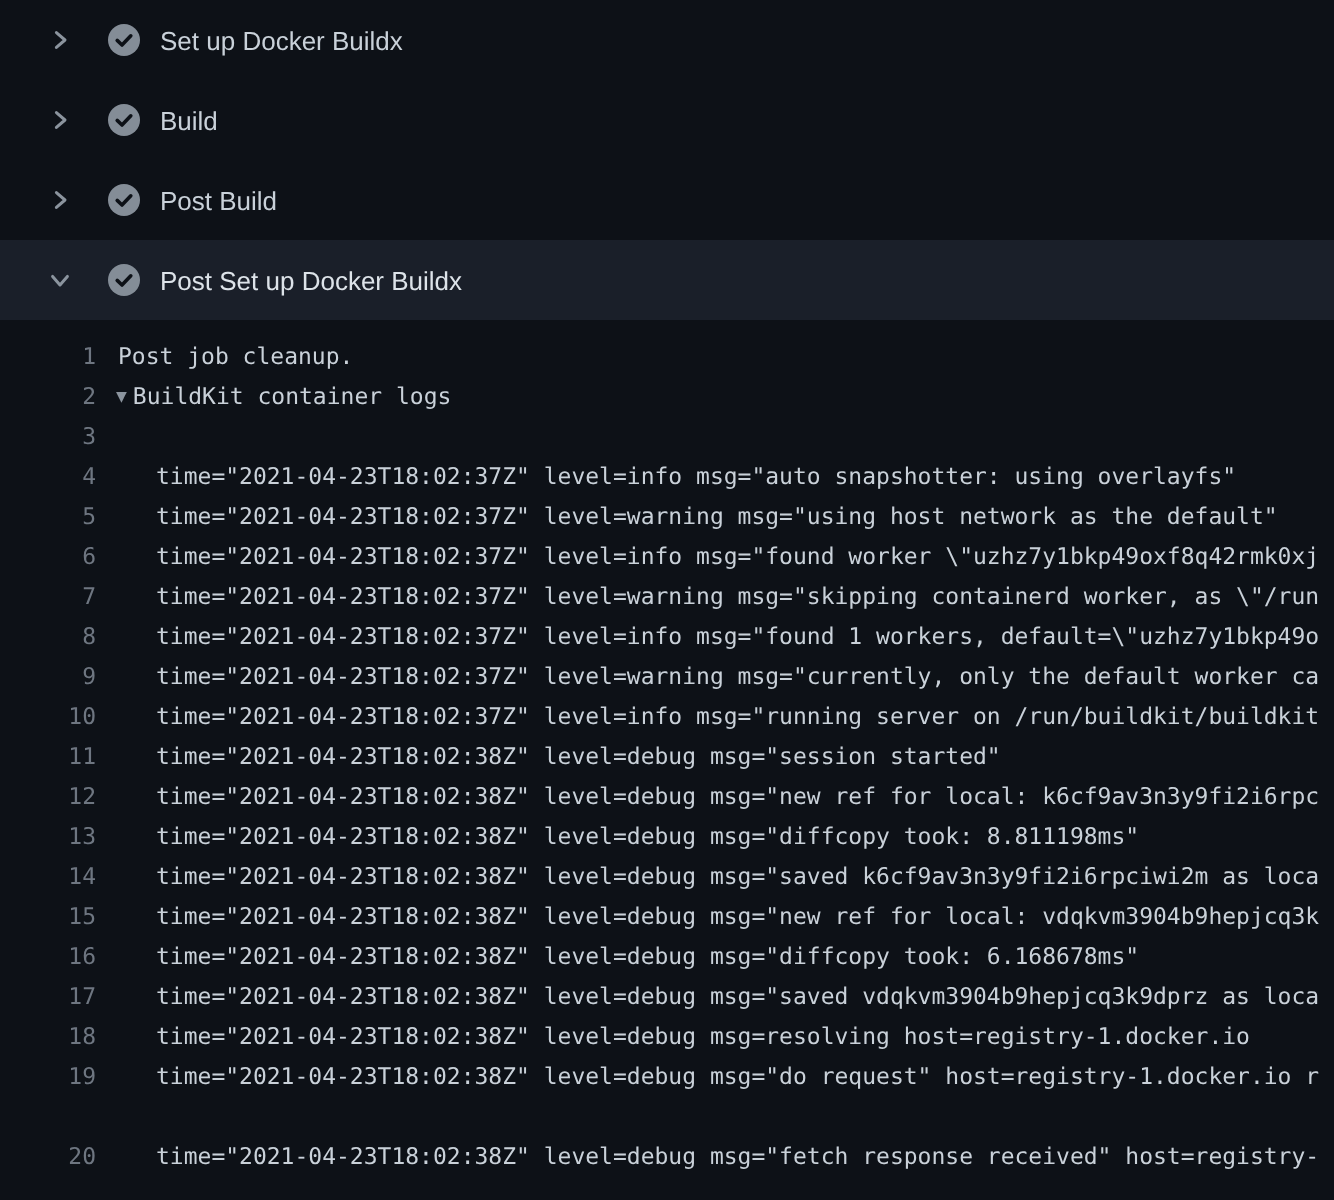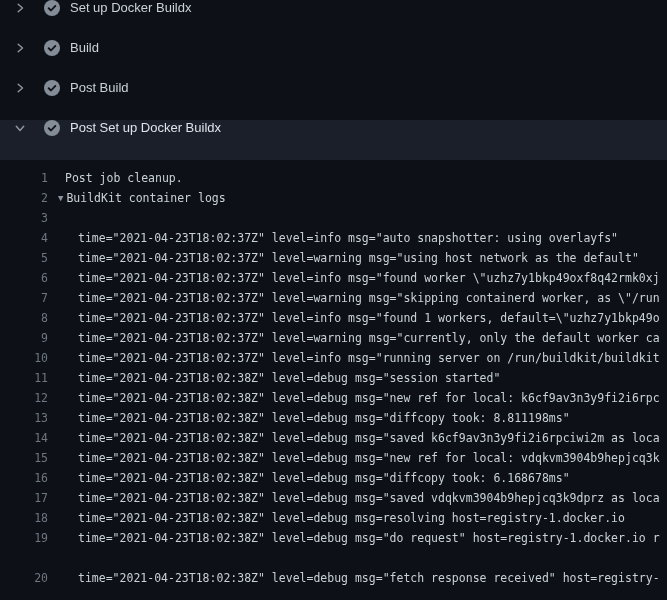--- a/index.html
+++ b/index.html
@@ -5,22 +5,22 @@
   * { box-sizing: border-box; margin: 0; padding: 0; }
   html, body { width: 667px; height: 600px; overflow: hidden; }
   body {
     background: var(--bg, #0d1117);
     font-family: "Liberation Sans", "DejaVu Sans", sans-serif;
   }
   .steps { width: 100%; }
   .step {
     height: 40px;
     display: flex;
-    align-items: flex-start;
-    padding-left: 12px;
+    align-items: center;
+    padding-left: 22px;
     cursor: pointer;
   }
   .step.expanded { background: var(--band_bg, #1a1f29); }
   .chev {
     width: 16px; height: 16px;
     display: flex; align-items: center; justify-content: center;
     color: var(--icon_color, #8b949e);
     flex: none;
   }
   .chev svg { display: block; }
@@ -48,21 +48,21 @@
     white-space: pre;
     overflow: hidden;
   }
   .ln {
     width: 48px;
     flex: none;
     text-align: right;
     color: var(--line_number_color, #6e7681);
     cursor: pointer;
   }
-  .lt { flex: none; margin-left: 17px; }
+  .lt { flex: none; margin-left: 11px; }
   .log-row.child .lt { margin-left: 30px; }
   .log-row.group .lt { margin-left: 10px; }
   .log-row.command .lt { color: var(--command_color, #539bf5); }
   .marker {
     font-size: 9px;
     color: var(--icon_color, #8b949e);
     margin-right: 3px;
     display: inline-block;
     transform: translateY(-1px);
     cursor: pointer;

